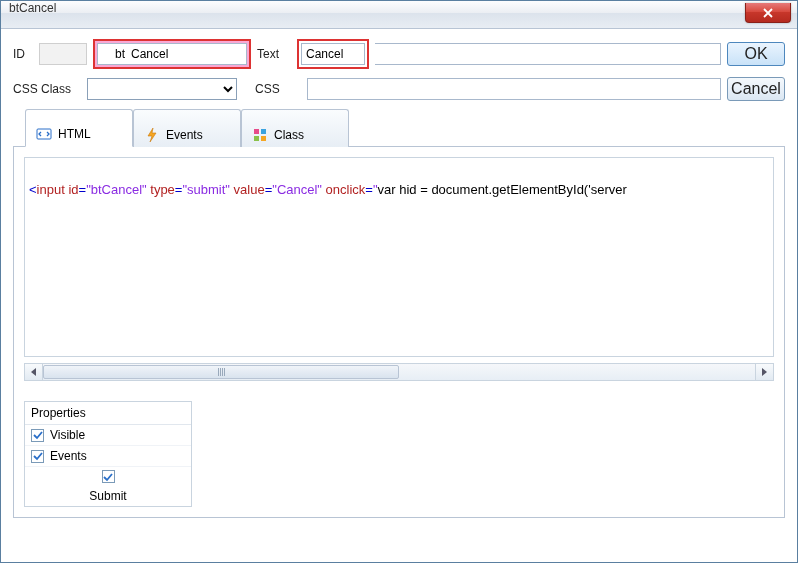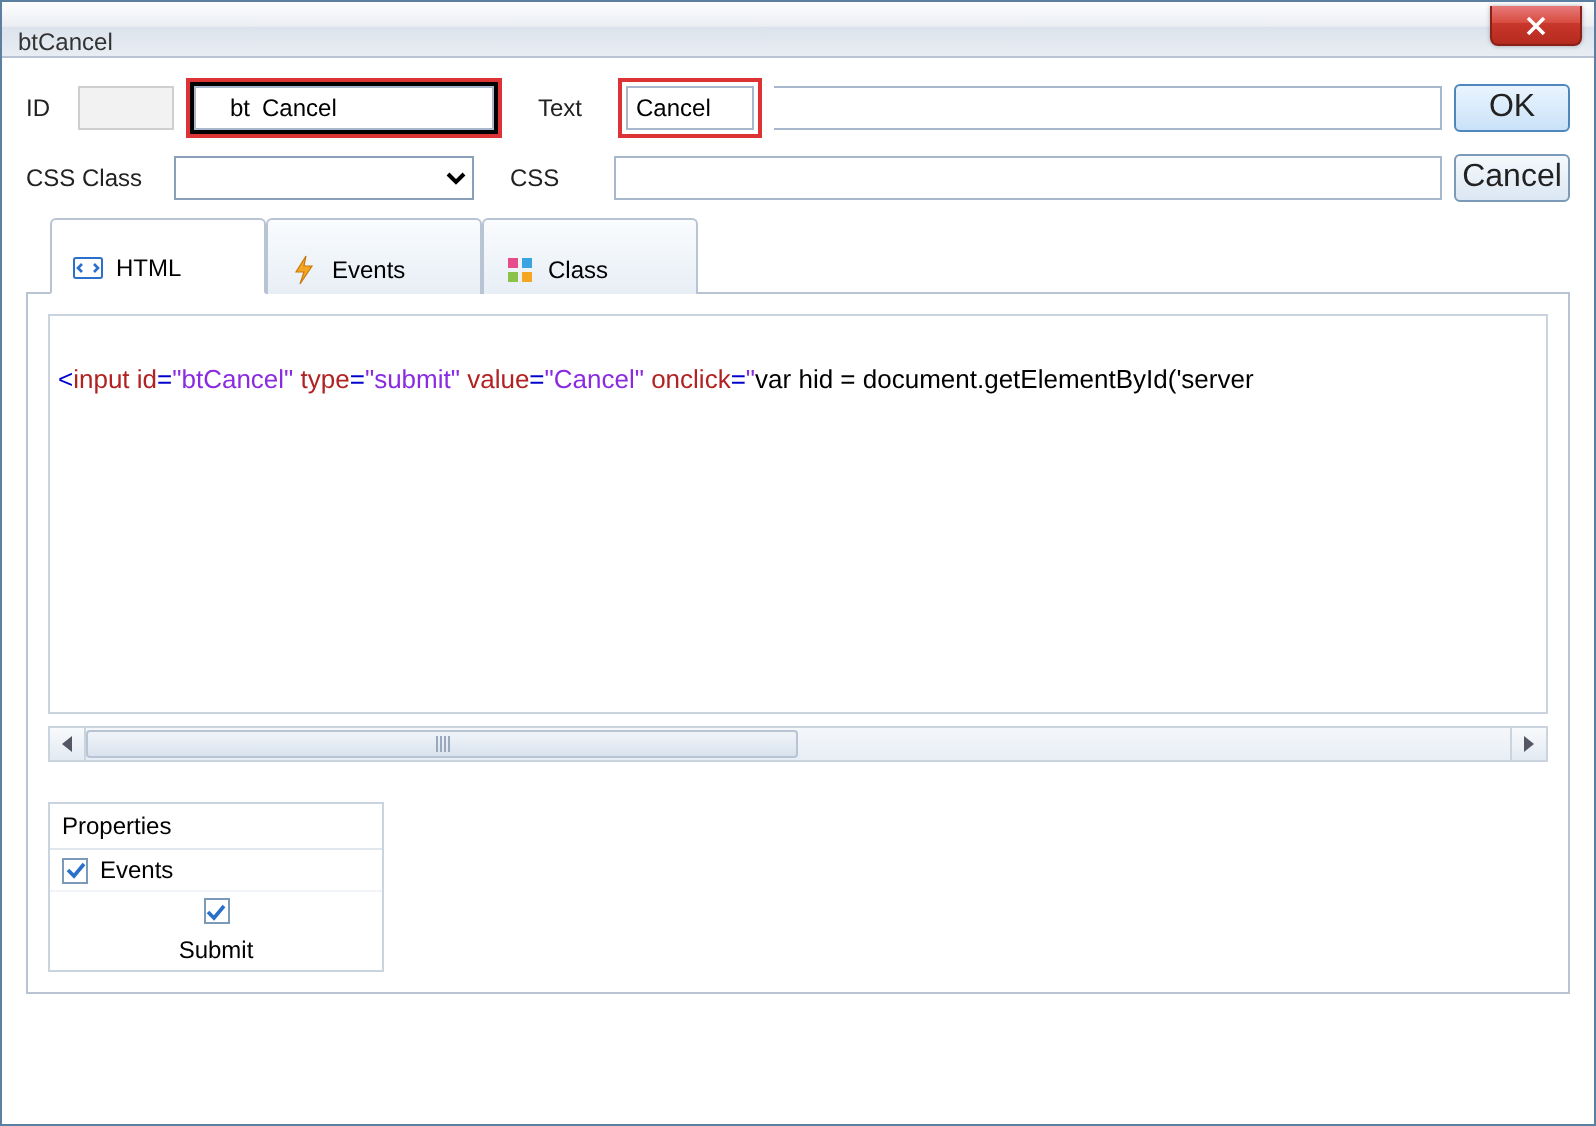--- a/index.html
+++ b/index.html
@@ -11,21 +11,21 @@
     width: 798px;
     height: 563px;
     overflow: hidden;
     border: 1px solid #5a7fa0;
   }
   .titlebar {
     height: 28px;
     background: linear-gradient(to bottom, #fdfdfe 0%, #ebeef3 45%, #dce3ec 46%, #e8edf3 100%);
     border-bottom: 1px solid #b8c4d4;
     display: flex;
-    align-items: flex-end;
+    align-items: flex-start;
     padding: 0 0 0 8px;
     position: relative;
   }
   .titlebar .title { color: #333; font-size: 12px; }
   .close-btn {
     position: absolute;
     right: 6px; top: 2px;
     width: 46px; height: 20px;
     background: linear-gradient(to bottom, #e67a7a 0%, #d84b3f 45%, #c8372b 46%, #b52a1f 100%);
     border: 1px solid #8a2018;
@@ -63,21 +63,21 @@
     border: 1px solid #a8b8cc;
     border-right: none;
     background: #fff;
     display:flex; align-items:center; justify-content:flex-end;
     padding: 0 2px;
   }
   .id-group {
     display: flex;
     border: 2px solid #d33;
     padding: 2px;
-    background:#000000;
+    background:#f9a8d4;
   }
   .id-name { width: 120px; border-left:none; }
   .text-group {
     border: 2px solid #d33;
     padding: 2px;
     background:#fff;
   }
   .text-input { width: 64px; }
   .text-rest { flex: 1; }
   .btn {
@@ -217,21 +217,21 @@
 
 <div class="content">
 
   <div class="form-row">
     <span class="lbl" style="width:20px">ID</span>
     <input class="field disabled" style="width: 48px;" disabled="">
     <span class="id-group">
       <span class="id-prefix">bt</span>
       <input class="field id-name" value="Cancel" style="">
     </span>
-    <span class="lbl short" style="width:34px;margin-left:12px">Text</span>
+    <span class="lbl short" style="width:34px;margin-left:0">Text</span>
     <span class="text-group">
       <input class="field text-input" value="Cancel" style="">
     </span>
     <input class="field text-rest" style="border-left: none;">
     <div class="btn-col">
       <button class="btn primary">OK</button>
     </div>
   </div>
 
   <div class="form-row">
@@ -300,20 +300,28 @@
 
     <div class="props">
       <div class="props-title">Properties</div>
       <div id="propsList">
           <div class="prop-row">
             <span class="chk">
               <svg viewBox="0 0 10 10">
                 <path d="M1 5 L4 8 L9 2" stroke="#2a6fc9" stroke-width="1.8" fill="none"></path>
               </svg>
             </span>
+            <span>Visible</span>
+          </div>
+          <div class="prop-row">
+            <span class="chk">
+              <svg viewBox="0 0 10 10">
+                <path d="M1 5 L4 8 L9 2" stroke="#2a6fc9" stroke-width="1.8" fill="none"></path>
+              </svg>
+            </span>
             <span>Events</span>
           </div>
           <div class="prop-row">
             <span class="chk">
               <svg viewBox="0 0 10 10">
                 <path d="M1 5 L4 8 L9 2" stroke="#2a6fc9" stroke-width="1.8" fill="none"></path>
               </svg>
             </span>
             <span>Submit</span>
           </div>

